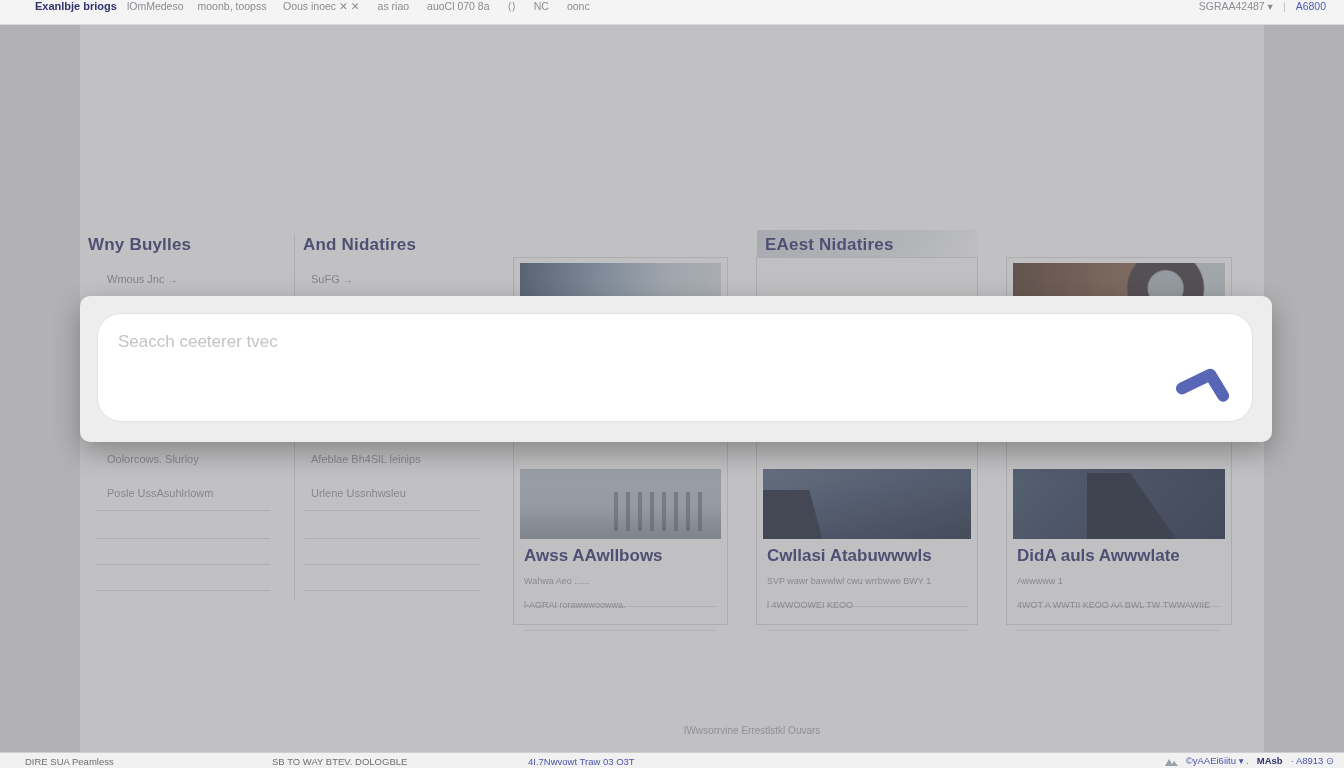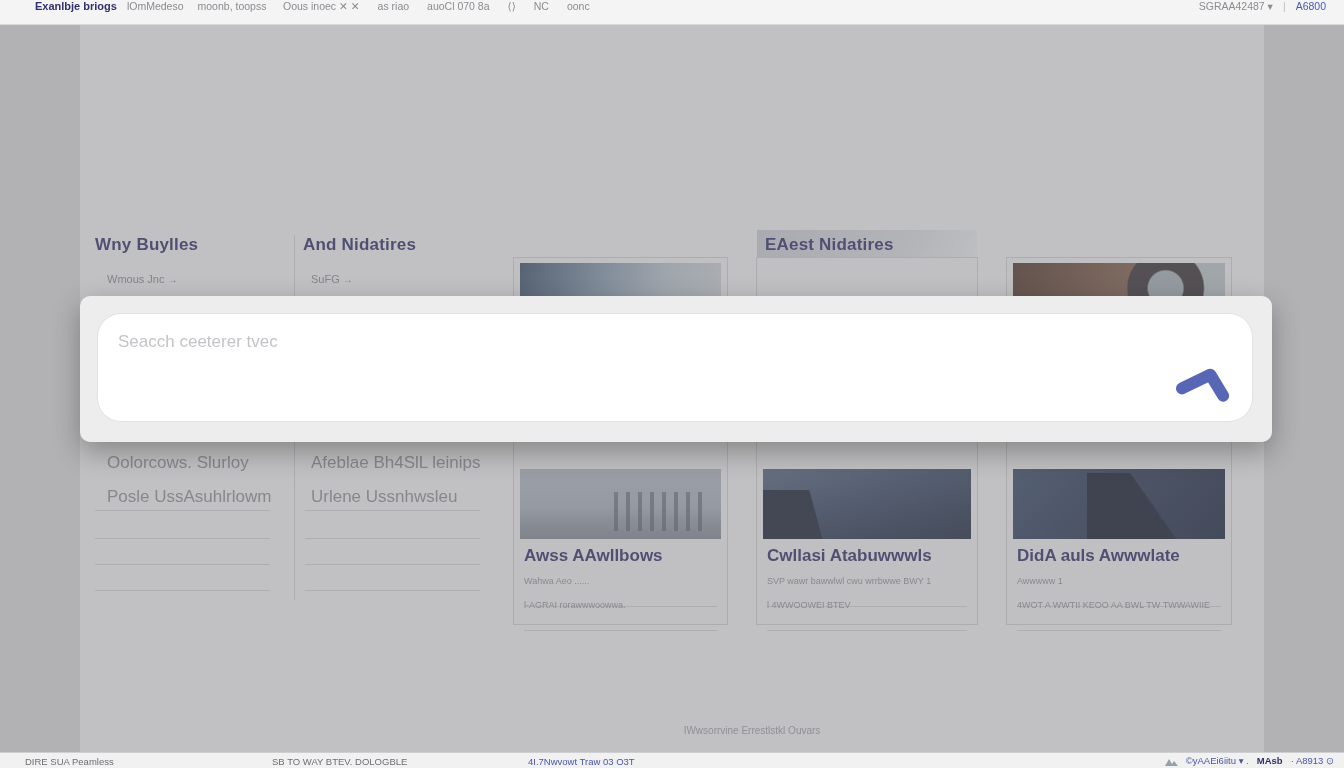--- a/index.html
+++ b/index.html
@@ -19,21 +19,21 @@
   .mb-right .account { color:#8b8b91; }
   .mb-right .sep { color:#c0c0c4; }
   .mb-right .toplink { color:#4a5ab0; }
 
   
   .content { position:absolute; top:25px; left:80px; width:1184px; height:727px; background:#ffffff; }
 
   .col-head { position:absolute; font-size:17px; font-weight:bold; color:#31316d; letter-spacing:.2px; }
   .col-sub  { position:absolute; font-size:11px; color:#8f8f95; }
   .col-sub .go { color:#4a8fa0; font-size:10px; }
-  .nav-row  { position:absolute; font-size:17px; color:#96969c; }
+  .nav-row  { position:absolute; font-size:11px; color:#96969c; }
   .hsep     { position:absolute; height:1px; background:#dcdcde; }
   .vsep     { position:absolute; width:1px; background:#dcdcde; }
 
   .card { position:absolute; top:232px; height:368px; background:#fdfdfd;
           border:1px solid #dadadc; }
   .card .img-top { position:absolute; top:5px; left:6px; right:6px; height:60px; }
   .card .img-bot { position:absolute; top:211px; left:6px; right:6px; height:70px; }
   .card .title   { position:absolute; top:288px; left:10px; right:8px;
                    font-size:17px; font-weight:bold; color:#31316d; }
   .card .row     { position:absolute; left:10px; right:10px; font-size:9px; color:#9a9aa0;
@@ -90,21 +90,21 @@
       color:#4a55a8; }
   .sb-right .bold { font-weight:bold; color:#31316d; }
 </style>
 </head>
 <body>
 
 <div class="stage">
 
   <div class="content">
 
-    <div class="col-head" style="left:15px; top:210px;">Wny Buylles</div>
+    <div class="col-head" style="left:8px; top:210px;">Wny Buylles</div>
     <div class="col-sub" style="left:27px; top:248px;">
       <span>Wmous Jnc</span>
       <span class="go">→</span>
     </div>
     <div class="nav-row" style="left:27px; top:428px;">Oolorcows. Slurloy</div>
     <div class="nav-row" style="left:27px; top:462px;">Posle UssAsuhlrlowm</div>
     <div class="hsep" style="left:15px; top:485px; width:175px;"></div>
     <div class="hsep" style="left:15px; top:513px; width:175px;"></div>
     <div class="hsep" style="left:15px; top:539px; width:175px;"></div>
     <div class="hsep" style="left:15px; top:565px; width:175px;"></div>
@@ -132,21 +132,21 @@
     </div>
 
     <div class="haze" style="left:677px; top:205px;"></div>
     <div class="col-head" style="left:685px; top:210px;">EAest Nidatires</div>
     <div class="col-sub" style="left:697px; top:248px;">Ahu, et.Rew</div>
 
     <div class="card" style="left:676px; width:222px;">
       <div class="img-bot img-night"></div>
       <div class="title">Cwllasi Atabuwwwls</div>
       <div class="row row1">SVP wawr bawwlwl cwu wrrbwwe BWY 1</div>
-      <div class="row row2">l 4WWOOWEI BTEV</div>
+      <div class="row row2">l 4WWOOWEI KEOO</div>
     </div>
 
     <div class="card" style="left:926px; width:226px;">
       <div class="img-top img-lenses"></div>
       <div class="img-bot img-peak"></div>
       <div class="title">DidA auls Awwwlate</div>
       <div class="row row1">Awwwww 1</div>
       <div class="row row2">4WOT A  WWTII KEOO AA BWL TW TWWAWIIE</div>
     </div>
 

